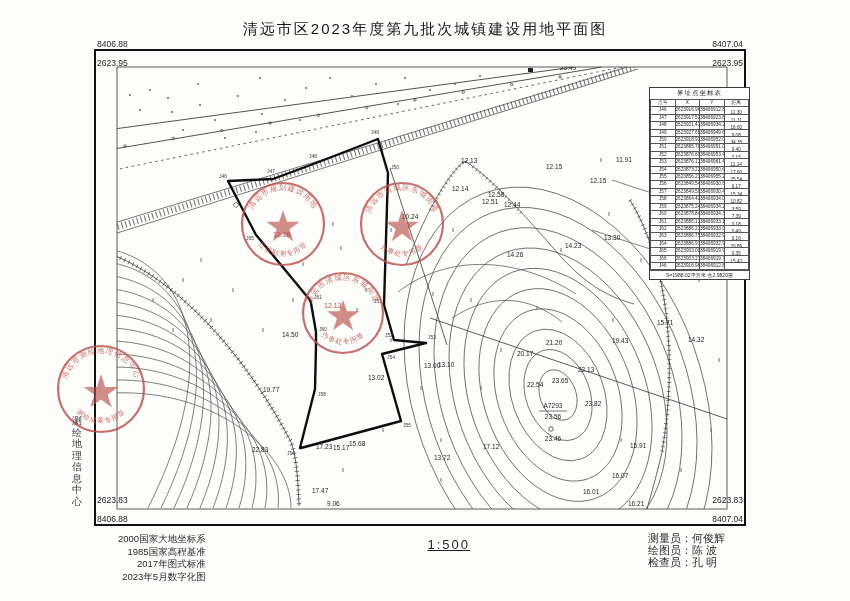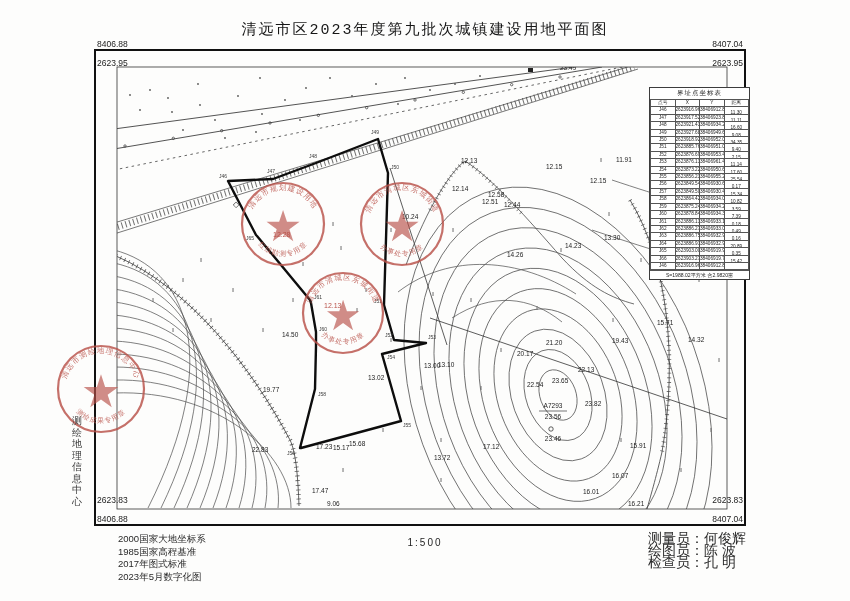--- a/index.html
+++ b/index.html
@@ -1,32 +1,32 @@
 <!DOCTYPE html>
 <html><head>
 <meta charset="utf-8">
 <style>
   html,body{margin:0;padding:0;}
   body{width:850px;height:601px;position:relative;background:#fdfdfc;
        font-family:"Liberation Sans","DejaVu Sans",sans-serif;color:#1f1f1f;overflow:hidden;}
   .abs{position:absolute;}
-  #title{left:0;top:20px;width:850px;text-align:center;font-size:15px;letter-spacing:2px;color:#161616;font-family:Liberation Mono, monospace;}
+  #title{left:0;top:20px;width:850px;text-align:center;font-size:15px;letter-spacing:2px;color:#161616;}
   .corner{font-size:8.5px;color:#222;text-align:right;}
   #mapsvg{left:0;top:0;}
   
   #coordtbl{left:649px;top:87px;width:99px;background:#fff;border:0.8px solid #3c3c3c;z-index:5;}
   #coordtbl .ttl{font-size:6.5px;text-align:center;padding:1px 0;letter-spacing:1px;}
   #coordtbl table{border-collapse:collapse;width:100%;table-layout:fixed;}
   #coordtbl th,#coordtbl td{border:0.5px solid #555;font-size:4.7px;font-weight:normal;
       padding:0;height:6.4px;line-height:6.4px;text-align:center;overflow:hidden;white-space:nowrap;}
   #coordtbl td.dist span{display:inline-block;transform:translateY(3px);}
   #coordtbl .sum{font-size:5.1px;text-align:center;border-top:0.5px solid #555;height:8px;line-height:8px;white-space:nowrap;}
-  #datums{left:118px;top:533px;font-size:9.5px;line-height:12.5px;color:#2a2a2a;}
-  #scale{left:380px;top:537px;width:90px;text-align:center;font-size:10px;letter-spacing:2px;}
-  #staff{left:648px;top:532px;font-size:14px;line-height:12px;color:#2a2a2a;}
+  #datums{left:118px;top:533px;font-size:9.5px;line-height:12.5px;color:#2a2a2a;text-align:right;}
+  #scale{left:380px;top:537px;width:90px;text-align:right;font-size:13px;letter-spacing:2px;text-decoration:underline;}
+  #staff{left:648px;top:532px;font-size:11px;line-height:12px;color:#2a2a2a;}
 </style>
 </head>
 <body>
 
 <div class="abs" id="title">清远市区2023年度第九批次城镇建设用地平面图</div>
 
 <div class="abs corner" style="left:97px;top:39px">8406.88</div>
 <div class="abs corner" style="left:97px;top:58px">2623.95</div>
 <div class="abs corner" style="left:700px;top:39px;width:43px;text-align:right">8407.04</div>
 <div class="abs corner" style="left:700px;top:58px;width:43px;text-align:right">2623.95</div>

